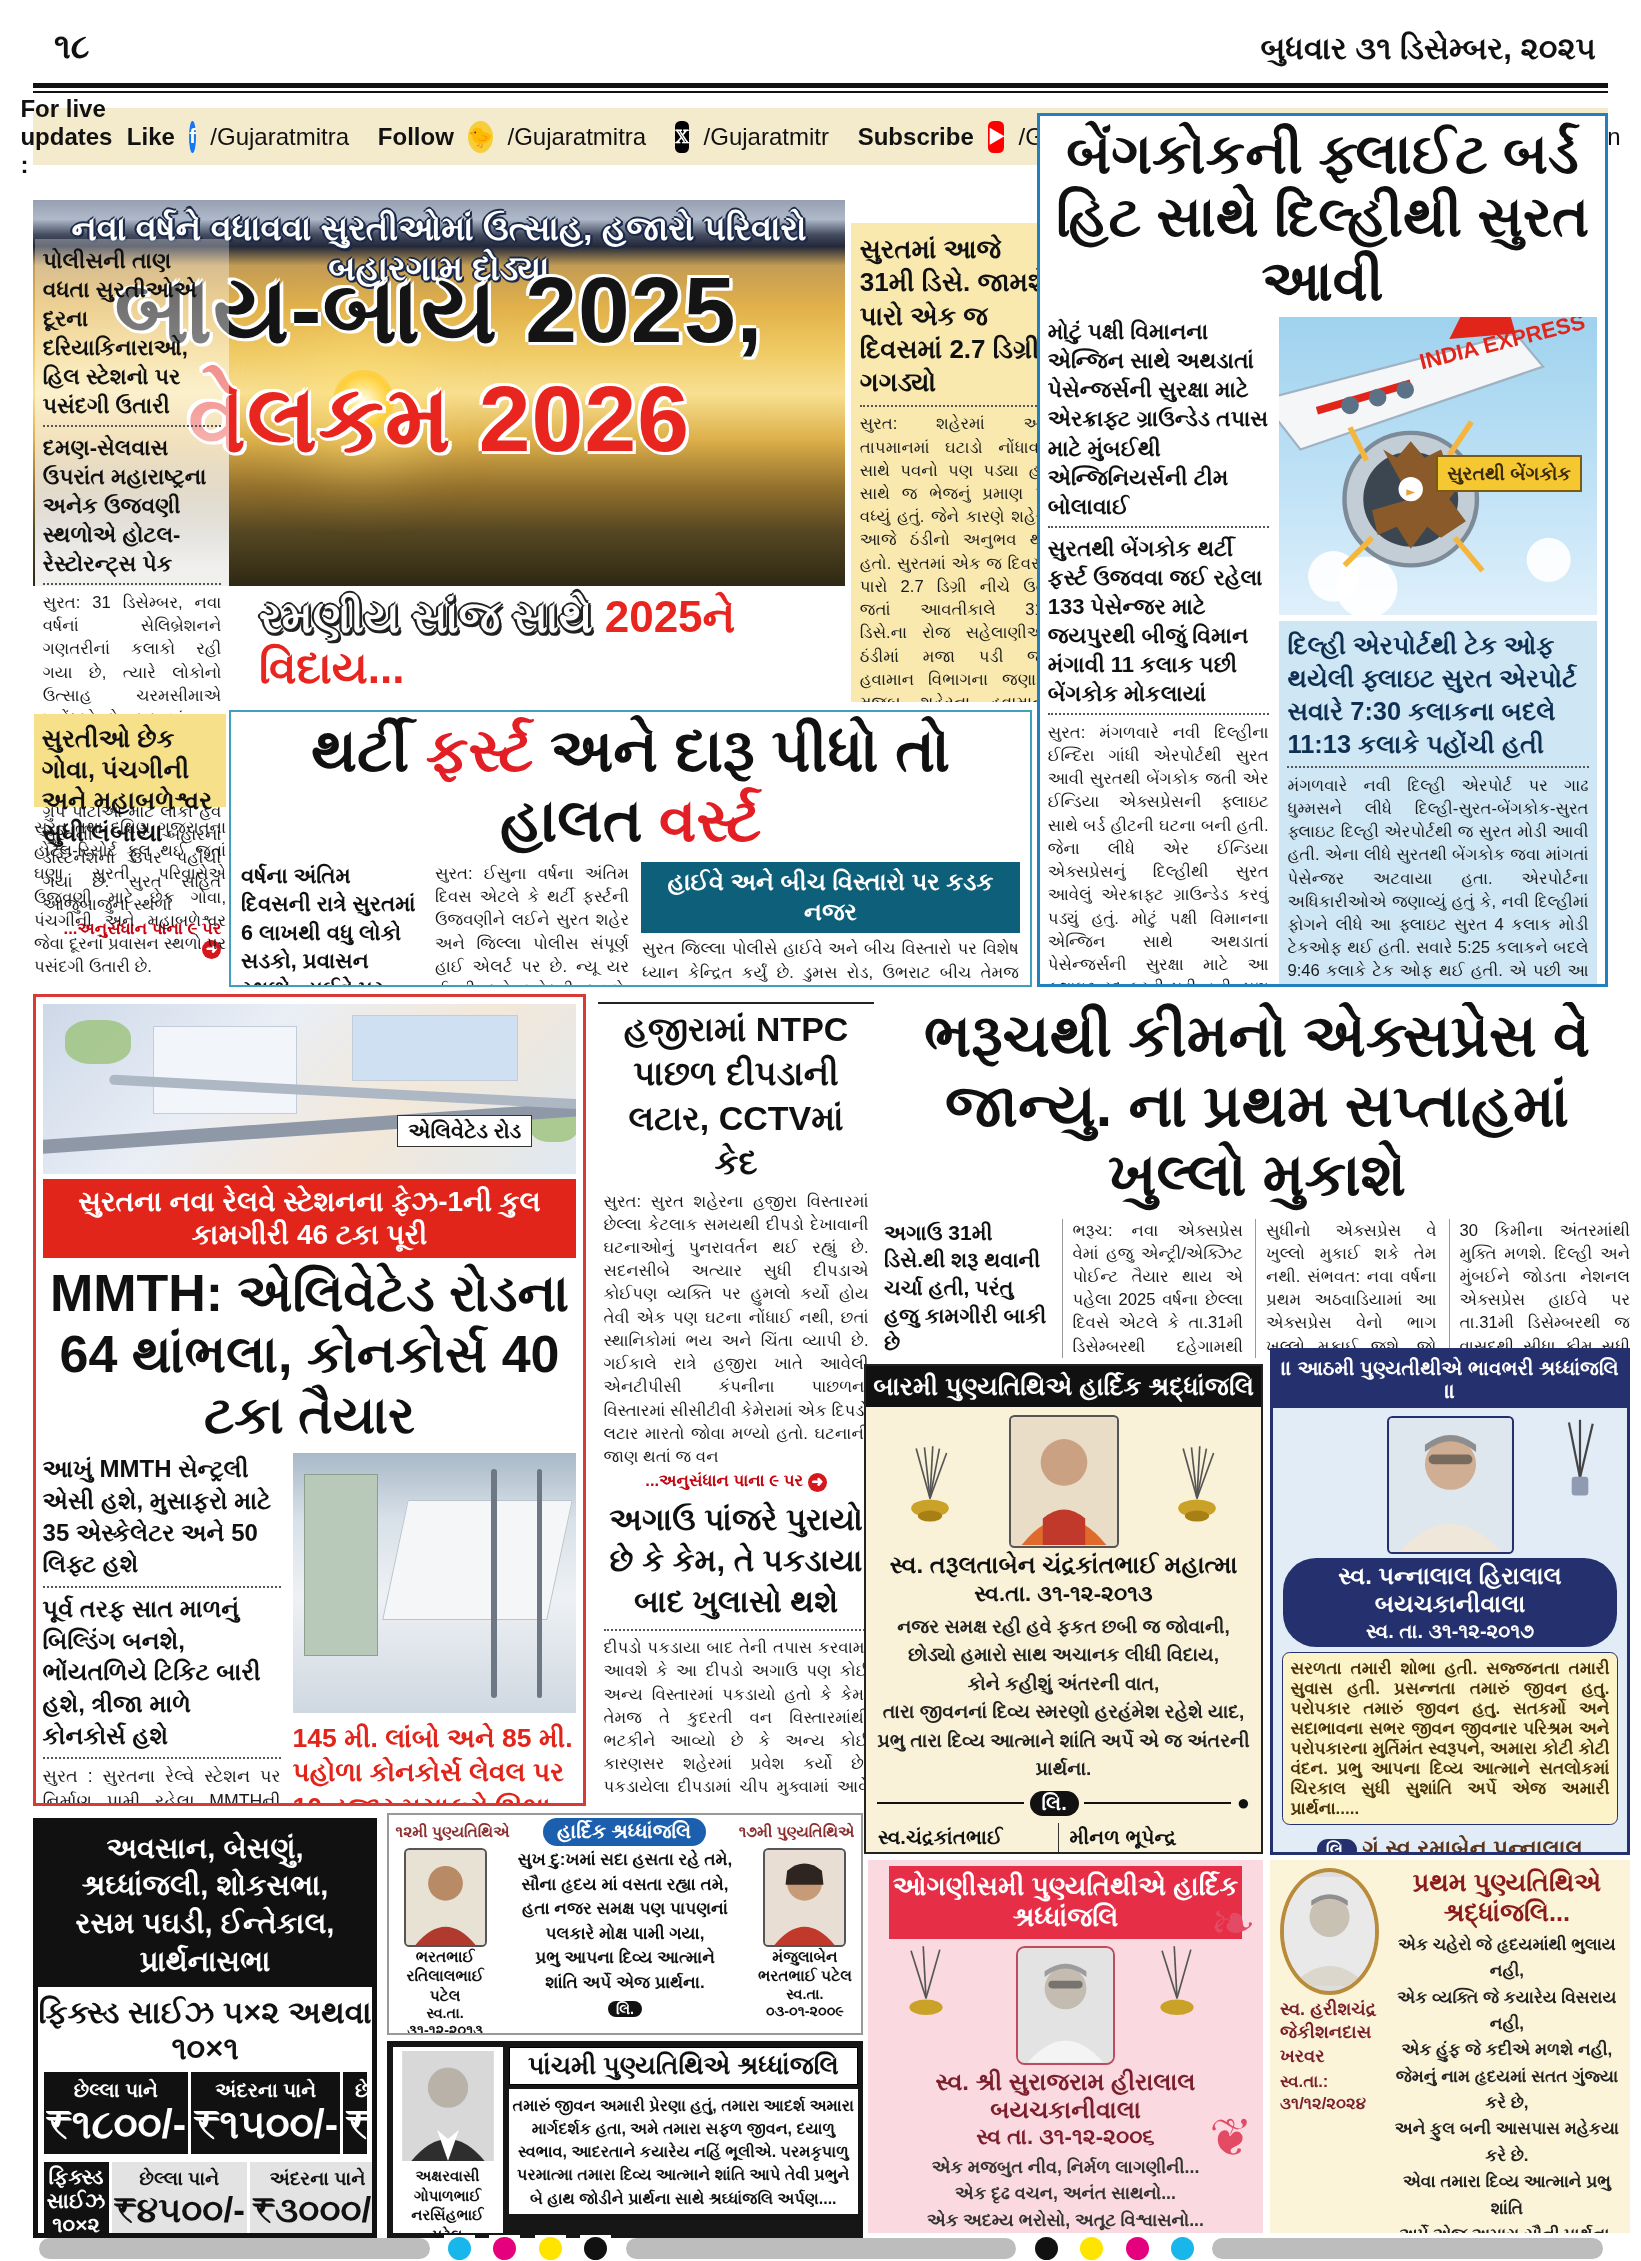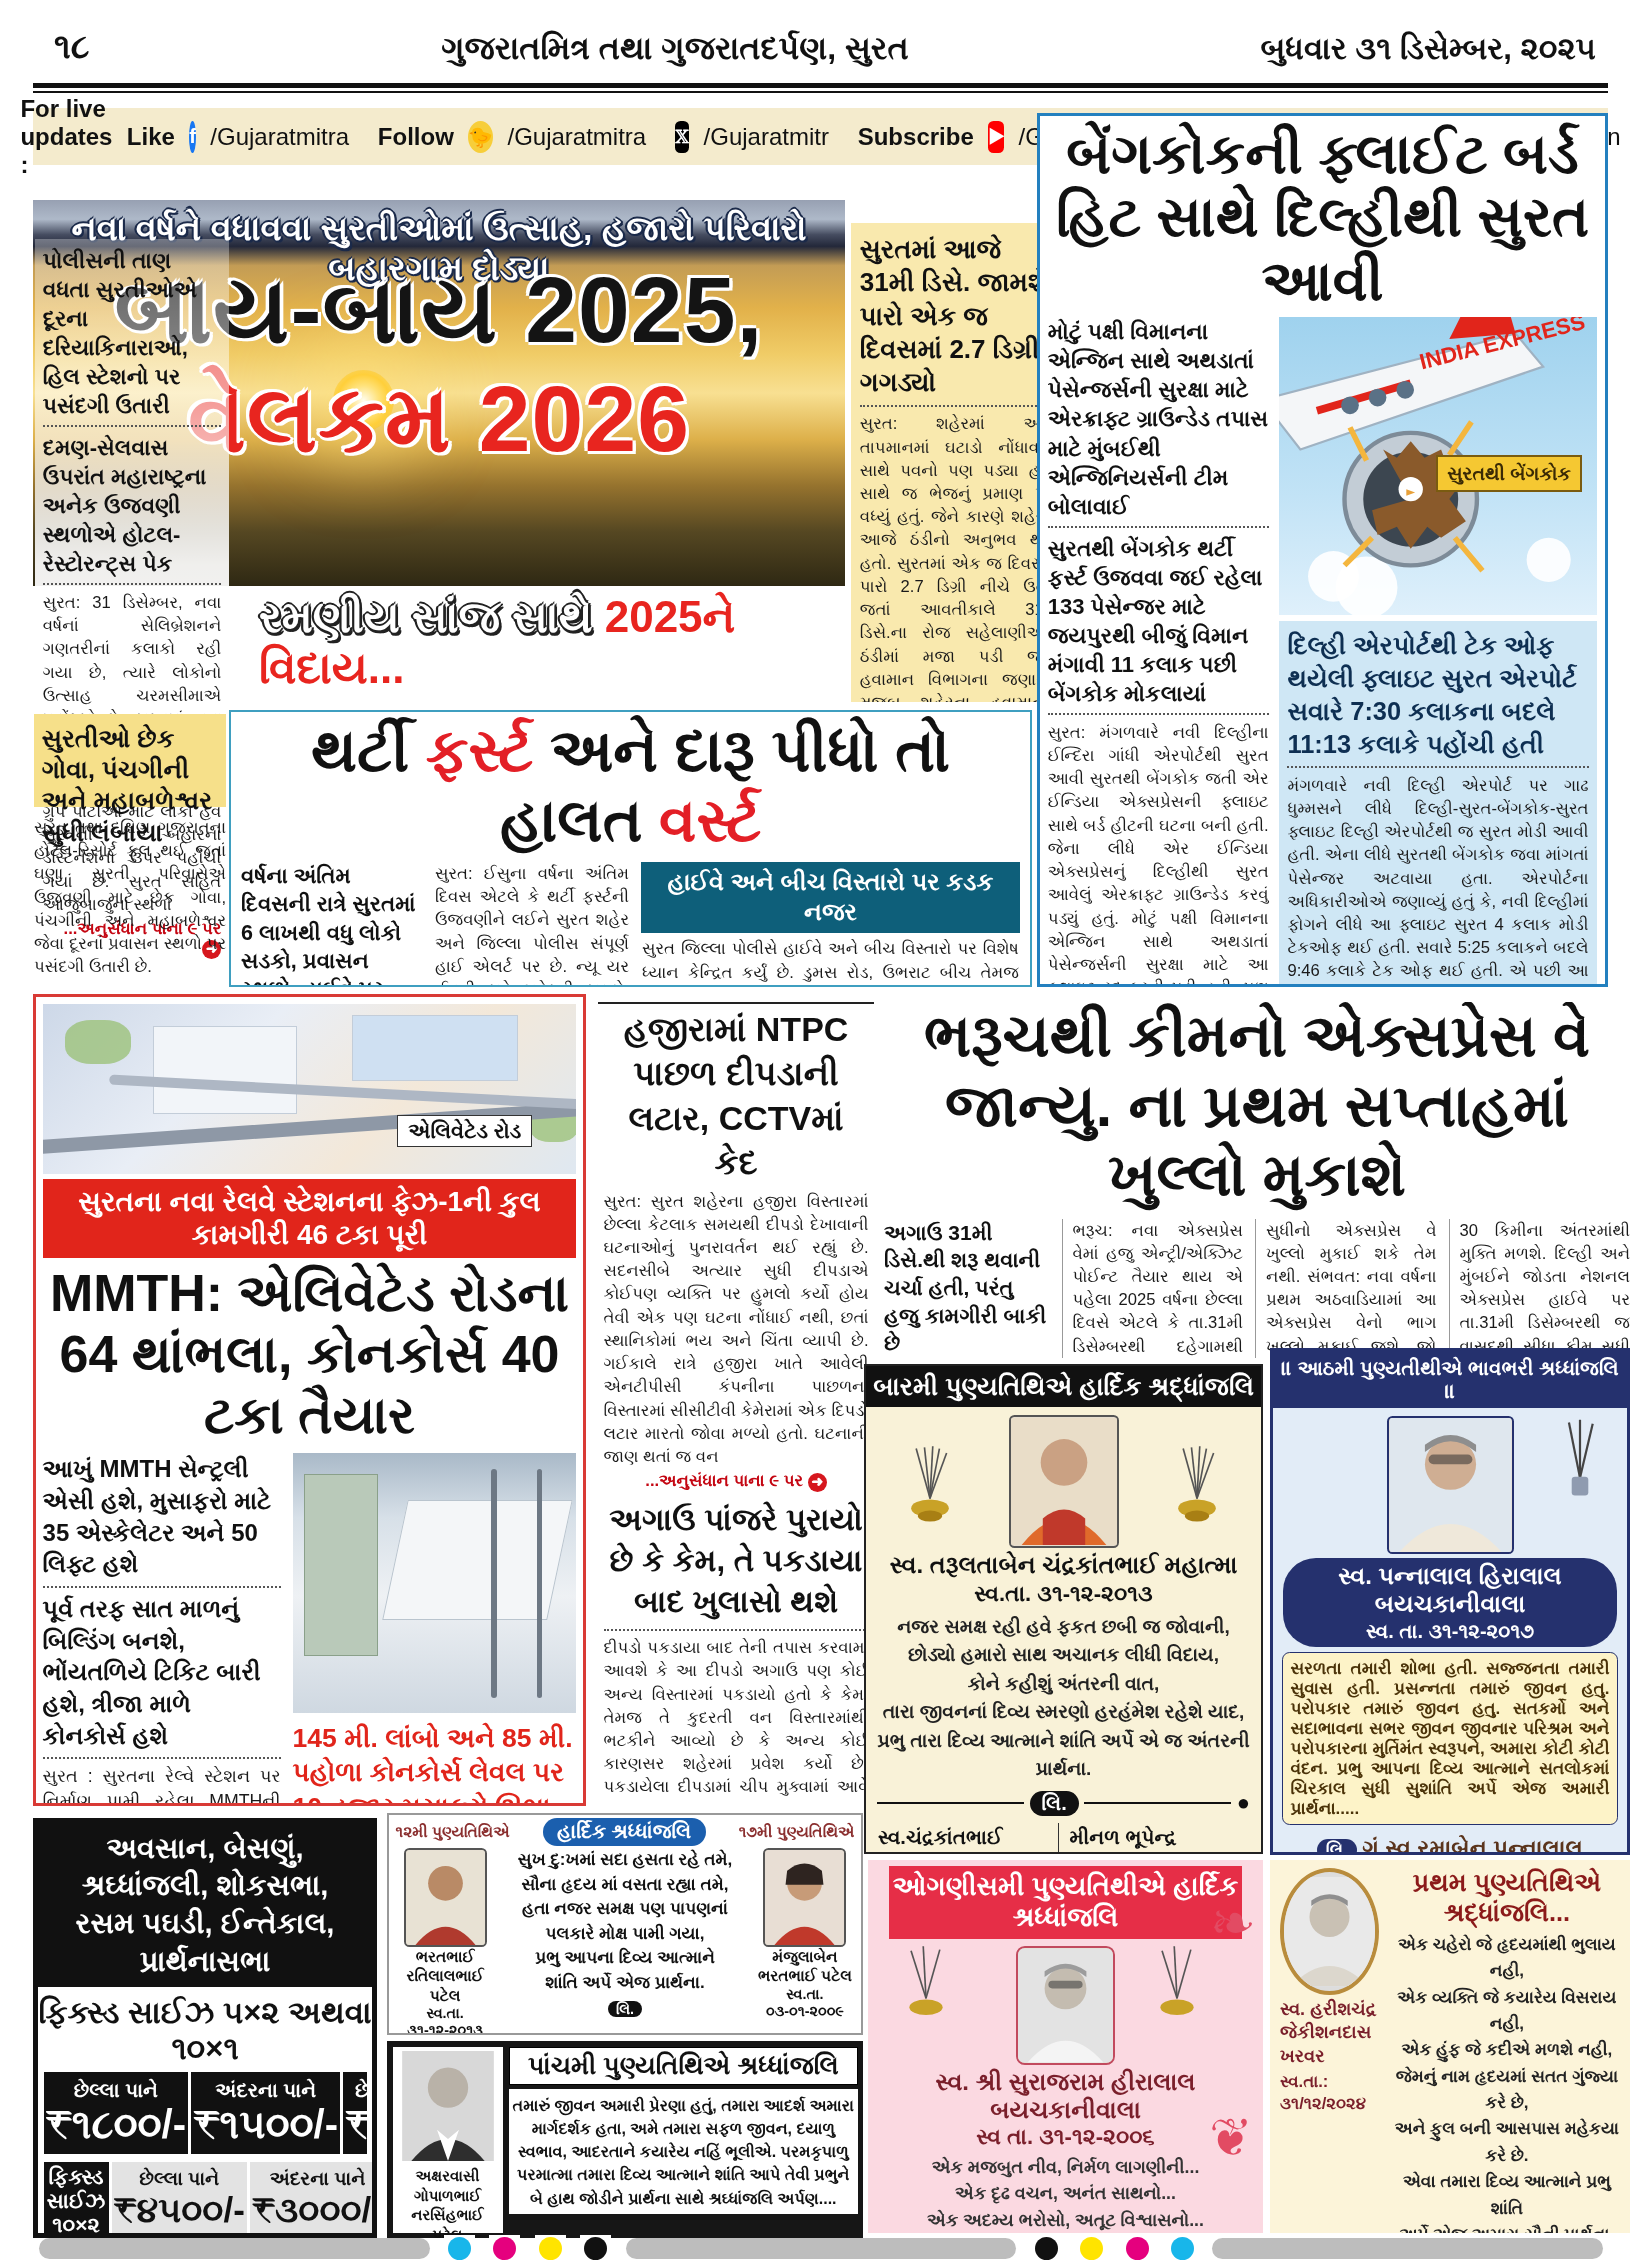--- a/index.html
+++ b/index.html
@@ -171,21 +171,20 @@
   .dotb { width:31px; height:26.5px; background:#fff; display:flex; align-items:center; justify-content:center; }
   .cdot { width:23px; height:23px; border-radius:50%; }
 </style>
 </head>
 <body>
 
 <div class="page">
 
   <div class="abs hdr">
     <span class="pn">૧૮</span>
-    <span class="mast">ગુજરાતમિત્ર તથા ગુજરાતદર્પણ, સુરત</span>
     <span class="dt">બુધવાર ૩૧ ડિસેમ્બર, ૨૦૨૫</span>
   </div>
   <div class="abs rule1"></div>
   <div class="abs rule2"></div>
 
   <div class="abs social">
     <span class="b">For live updates :</span>
     <span class="b">Like</span>
     <span class="sic" style="background:#1877f2">f</span>
     <span>/Gujaratmitra</span>

